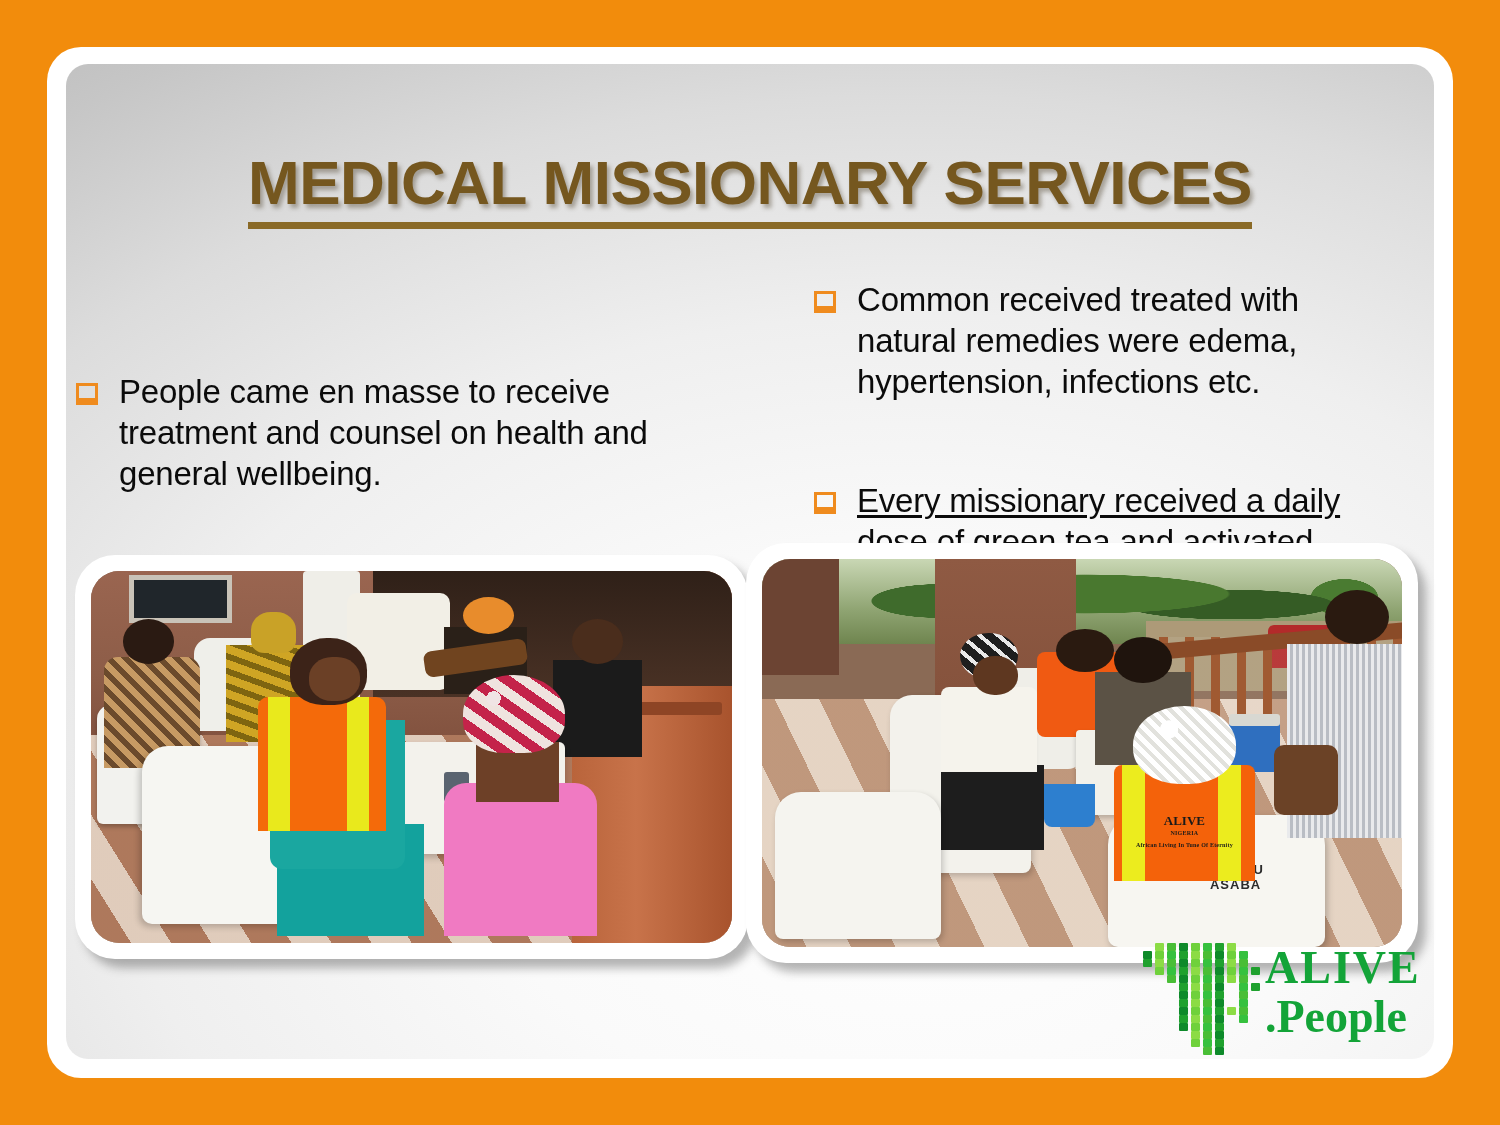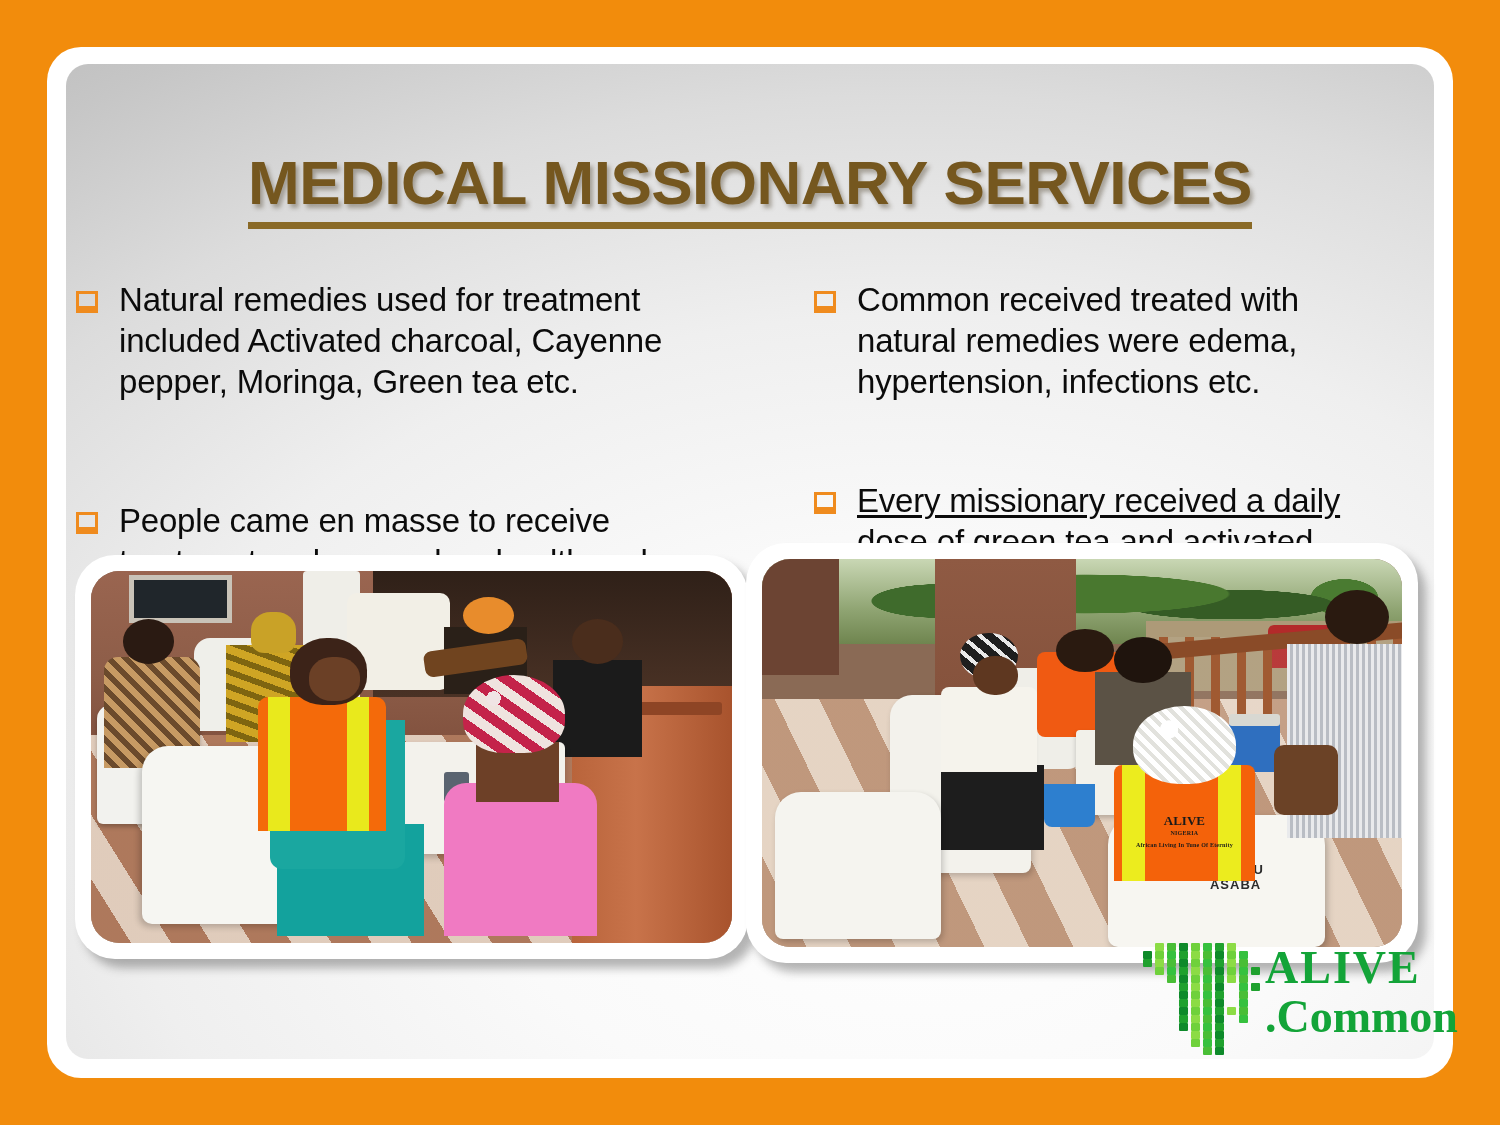--- a/index.html
+++ b/index.html
@@ -232,24 +232,20 @@
   <div class="white-frame"></div>
 
   <div class="content-panel">
 
     <div class="title-wrap">
       <span class="title">MEDICAL MISSIONARY SERVICES</span>
     </div>
 
     <div class="col col-left">
 
-      <div class="bullet-row">
-        <span class="bullet-mark"></span>
-        <span class="bullet-text">Natural remedies used for treatment included Activated charcoal, Cayenne pepper, Moringa, Green tea etc.</span>
-      </div>
 
       <div class="gap-l"></div>
 
       <div class="bullet-row">
         <span class="bullet-mark"></span>
         <span class="bullet-text">People came en masse to receive treatment and counsel on health and general wellbeing.</span>
       </div>
 
     </div>
 
@@ -436,17 +432,17 @@
         <span style="left: 60px; top: 88px; width: 9px; height: 8px; background: rgb(73, 190, 54);"></span>
         <span style="left: 72px; top: 88px; width: 9px; height: 8px; background: rgb(14, 138, 42);"></span>
         <span style="left: 48px; top: 96px; width: 9px; height: 8px; background: rgb(111, 209, 59);"></span>
         <span style="left: 60px; top: 96px; width: 9px; height: 8px; background: rgb(54, 193, 62);"></span>
         <span style="left: 72px; top: 96px; width: 9px; height: 8px; background: rgb(31, 161, 46);"></span>
         <span style="left: 60px; top: 104px; width: 9px; height: 8px; background: rgb(73, 190, 54);"></span>
         <span style="left: 72px; top: 104px; width: 9px; height: 8px; background: rgb(14, 138, 42);"></span>
       </div>
     <div class="logo-text">
       <div class="logo-alive">ALIVE</div>
-      <div class="logo-nigeria">.Common</div>
+      <div class="logo-nigeria">.People</div>
     </div>
   </div>
 
 </div>
 
 </body></html>

